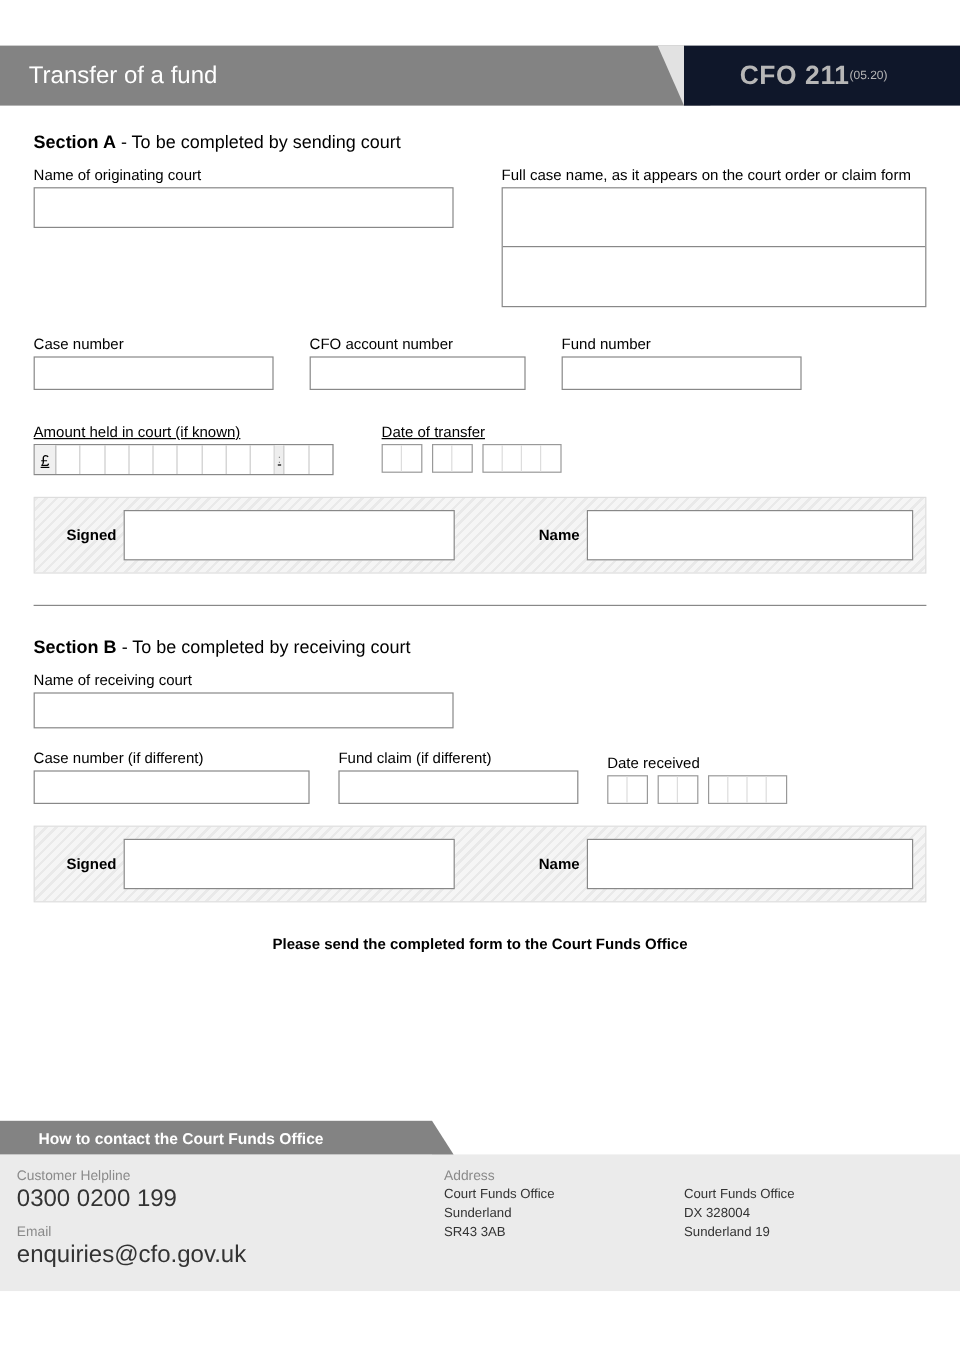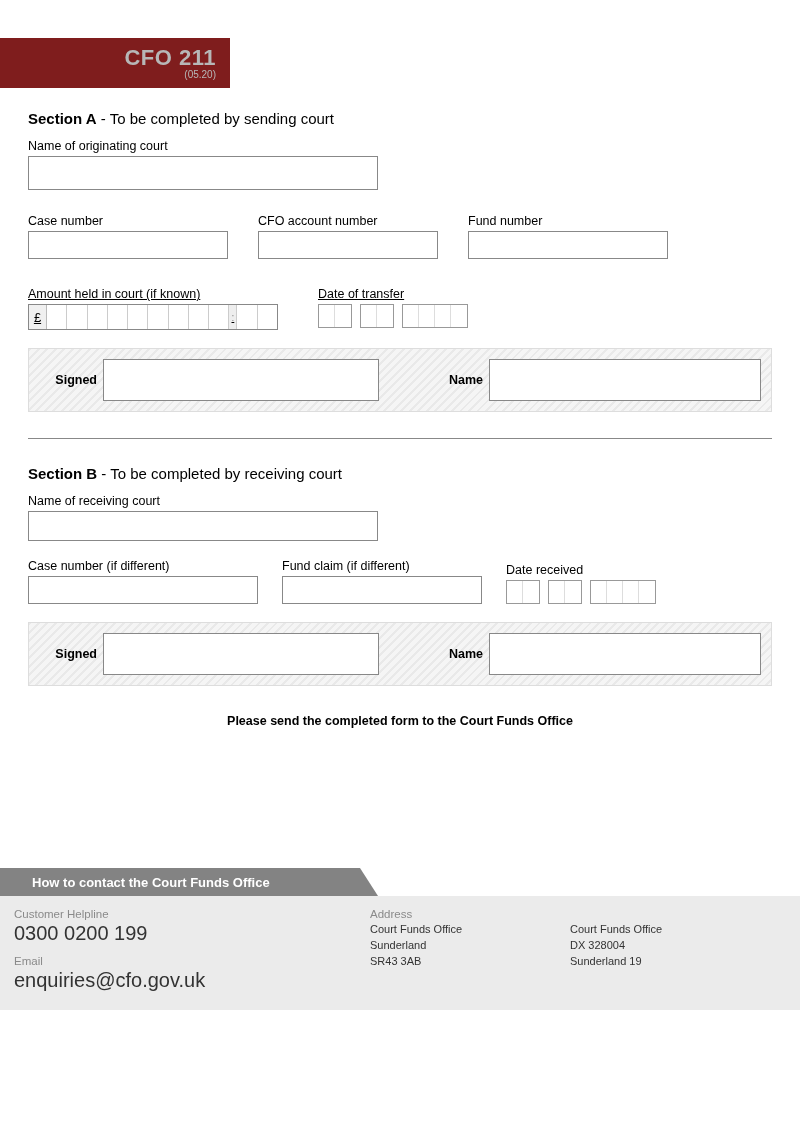--- a/index.html
+++ b/index.html
@@ -1,20 +1,20 @@
 <!DOCTYPE html>
 <html><head>
 <meta charset="utf-8">
 <style>
 * { box-sizing: border-box; margin: 0; padding: 0; }
 body { font-family: Arial, Helvetica, sans-serif; width: 800px; background: #fff; color: #000; }
 .header { display: flex; height: 50px; margin-top: 38px; }
 .header-left { background: #838383; flex: 1; display: flex; align-items: center; padding-left: 24px; color: #fff; font-size: 20px; font-weight: 300; position: relative; }
 .header-left::after { content: ""; position: absolute; right: -22px; top: 0; border-left: 22px solid #838383; border-top: 50px solid transparent; }
-.header-right { width: 230px; background: #7f1d1d; position: relative; display: flex; flex-direction: column; align-items: flex-end; justify-content: center; padding-right: 14px; }
+.header-right { width: 230px; background: #0f172a; position: relative; display: flex; flex-direction: row; align-items: center; justify-content: center; padding-right: 14px; }
 .header-right::before { content: ""; position: absolute; left: -22px; top: 0; border-right: 22px solid #e2e2e2; border-bottom: 50px solid transparent; }
 .form-code { color: #b7b7b7; font-size: 22px; font-weight: 700; letter-spacing: 0.5px; line-height: 1; }
 .form-version { color: #b7b7b7; font-size: 10px; font-weight: 400; }
 .content { padding: 22px 28px 0 28px; }
 .section-title { font-size: 15px; margin-bottom: 12px; }
 .section-title b { font-weight: 700; }
 .section-title span { font-weight: 400; }
 .label { font-size: 12.5px; margin-bottom: 3px; display: block; }
 .box { border: 1px solid #888; background: #fff; }
 .row { display: flex; }
@@ -40,36 +40,43 @@
 .currency-dot { width:8px; background:#eee; border-right:1px solid #ccc; display:flex; align-items:center; justify-content:center; font-size:10px; color:#888; }
 .date-group { display:flex; gap:8px; }
 .date-part { border:1px solid #999; height:24px; display:flex; background:#fff; }
 .date-cell { width:16px; border-right:1px solid #ddd; }
 .date-cell:last-child { border-right:none; }
 </style>
 </head>
 <body>
 
 <div class="header">
+  <div class="header-left">Transfer of a fund</div>
   <div class="header-right">
     <div class="form-code">CFO 211</div>
     <div class="form-version">(05.20)</div>
   </div>
 </div>
 
 <div class="content">
 
   <div class="section-title">
     <b>Section A</b><span> - To be completed by sending court</span>
   </div>
 
   <div class="row" style="gap:40px;">
     <div style="width:350px;">
       <span class="label">Name of originating court</span>
       <div class="box" style="height:34px;"></div>
+    </div>
+    <div style="flex:1;">
+      <span class="label">Full case name, as it appears on the court order or claim form</span>
+      <div class="box" style="height:100px; position:relative;">
+        <div style="position:absolute; left:0; right:0; top:48px; border-top:1px solid #888;"></div>
+      </div>
     </div>
   </div>
 
   <div class="row" style="gap:30px; margin-top:24px;">
     <div style="width:200px;">
       <span class="label">Case number</span>
       <div class="box" style="height:28px;"></div>
     </div>
     <div style="width:180px;">
       <span class="label">CFO account number</span>

